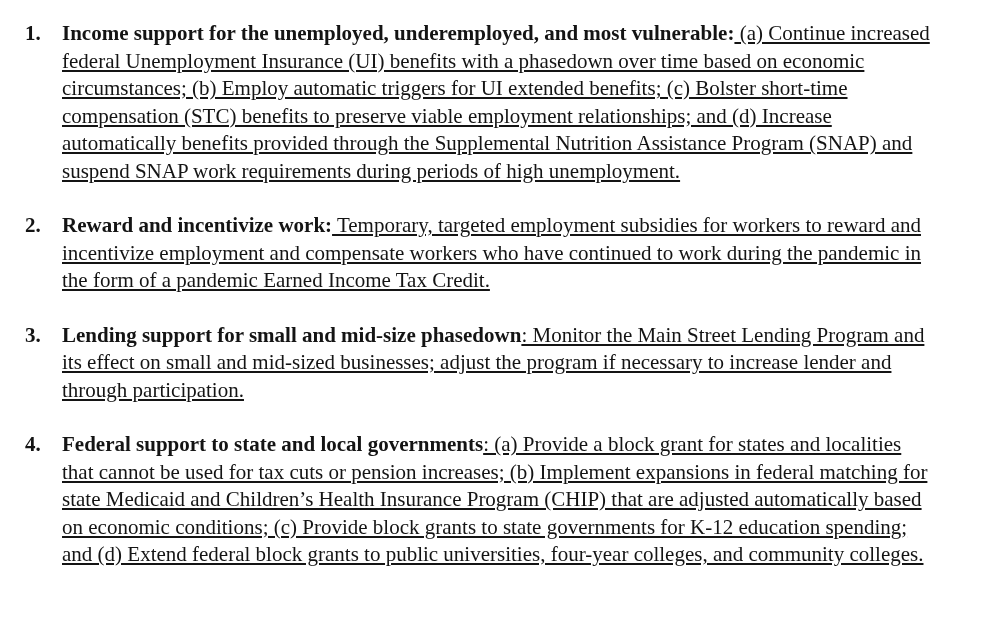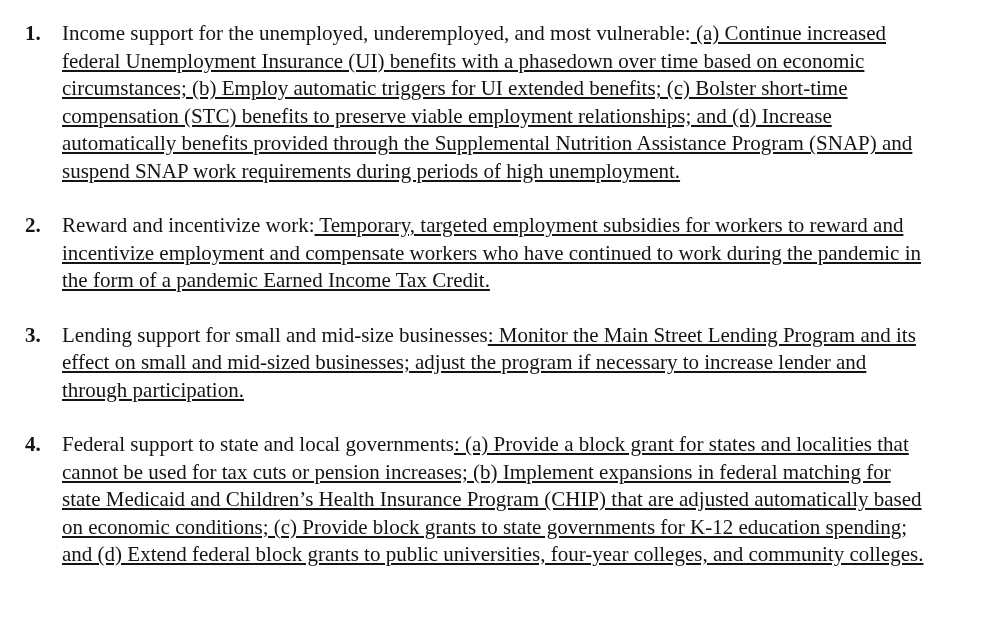--- a/index.html
+++ b/index.html
@@ -32,21 +32,21 @@
   .item:last-child {
     margin-bottom: 0;
   }
   .num {
     position: absolute;
     left: 25px;
     top: 0;
     font-weight: 700;
   }
   .lead {
-    font-weight: 400;
+    font-weight: 700;
   }
   .body {
     font-weight: 400;
     text-decoration: underline;
   }
 </style>
 </head>
 <body>
 
 <div class="page">
@@ -57,21 +57,21 @@
       <div class="text"><span class="lead">Income support for the unemployed, underemployed, and most vulnerable:</span><span class="body"> (a) Continue increased federal Unemployment Insurance (UI) benefits with a phasedown over time based on economic circumstances; (b) Employ automatic triggers for UI extended benefits; (c) Bolster short-time compensation (STC) benefits to preserve viable employment relationships; and (d) Increase automatically benefits provided through the Supplemental Nutrition Assistance Program (SNAP) and suspend SNAP work requirements during periods of high unemployment.</span></div>
     </div>
 
     <div class="item">
       <span class="num">2.</span>
       <div class="text"><span class="lead">Reward and incentivize work:</span><span class="body"> Temporary, targeted employment subsidies for workers to reward and incentivize employment and compensate workers who have continued to work during the pandemic in the form of a pandemic Earned Income Tax Credit.</span></div>
     </div>
 
     <div class="item">
       <span class="num">3.</span>
-      <div class="text"><span class="lead">Lending support for small and mid-size businesses</span><span class="body">: Monitor the Main Street Lending Program and its effect on small and mid-sized businesses; adjust the program if necessary to increase lender and through participation.</span></div>
+      <div class="text"><span class="lead">Lending support for small and mid-size phasedown</span><span class="body">: Monitor the Main Street Lending Program and its effect on small and mid-sized businesses; adjust the program if necessary to increase lender and through participation.</span></div>
     </div>
 
     <div class="item">
       <span class="num">4.</span>
       <div class="text"><span class="lead">Federal support to state and local governments</span><span class="body">: (a) Provide a block grant for states and localities that cannot be used for tax cuts or pension increases; (b) Implement expansions in federal matching for state Medicaid and Children’s Health Insurance Program (CHIP) that are adjusted automatically based on economic conditions; (c) Provide block grants to state governments for K-12 education spending; and (d) Extend federal block grants to public universities, four-year colleges, and community colleges.</span></div>
     </div>
 
   </div>
 </div>
 

